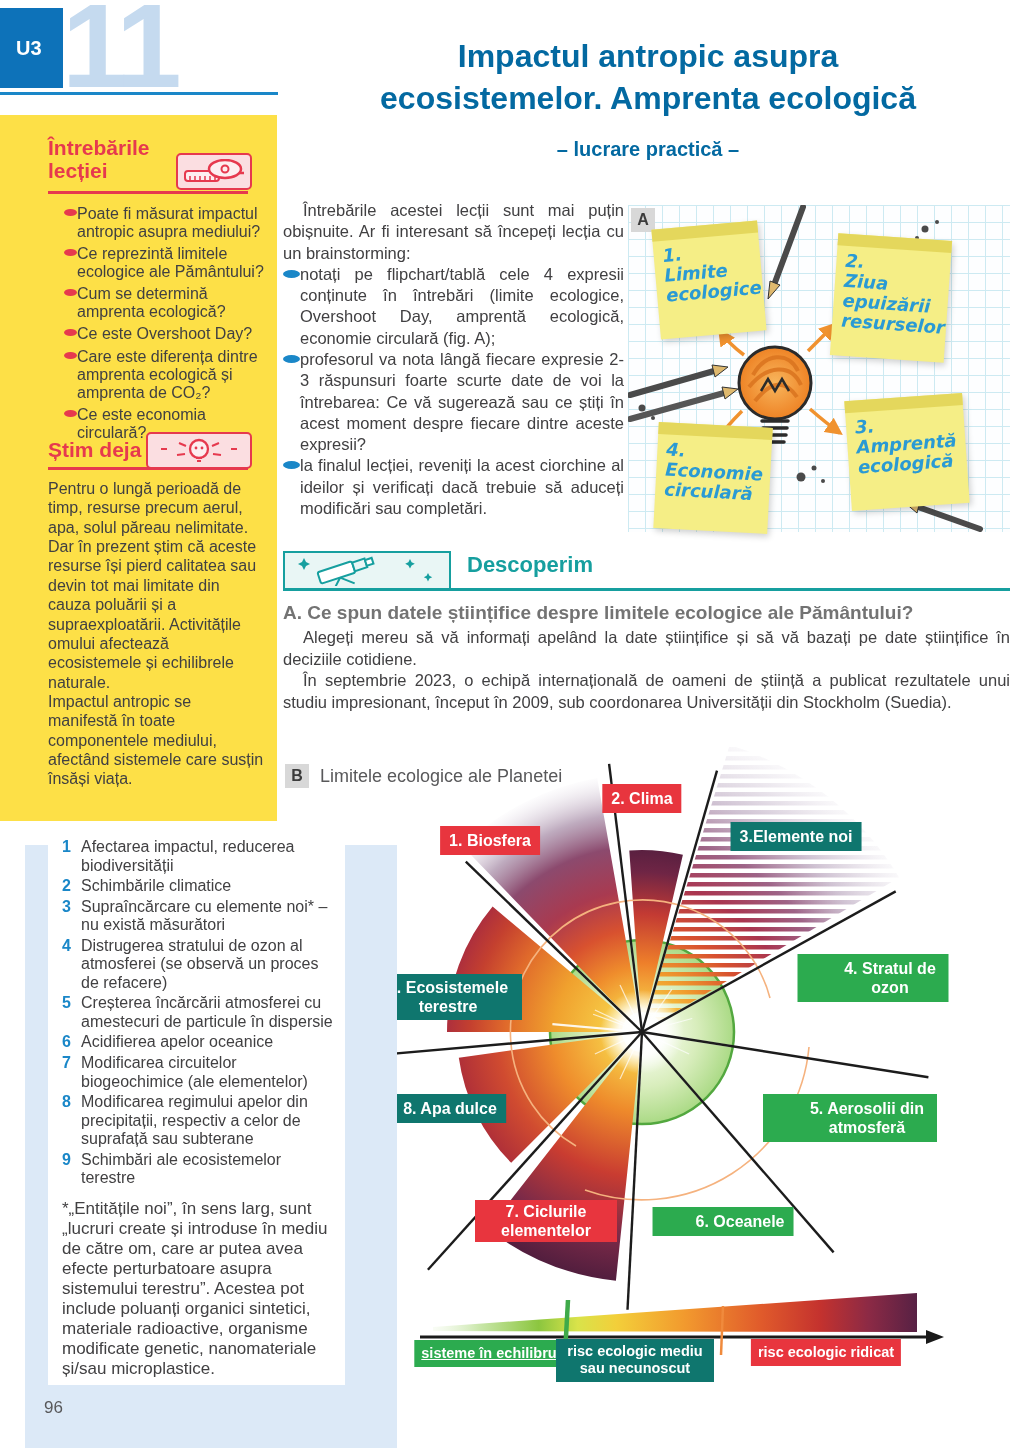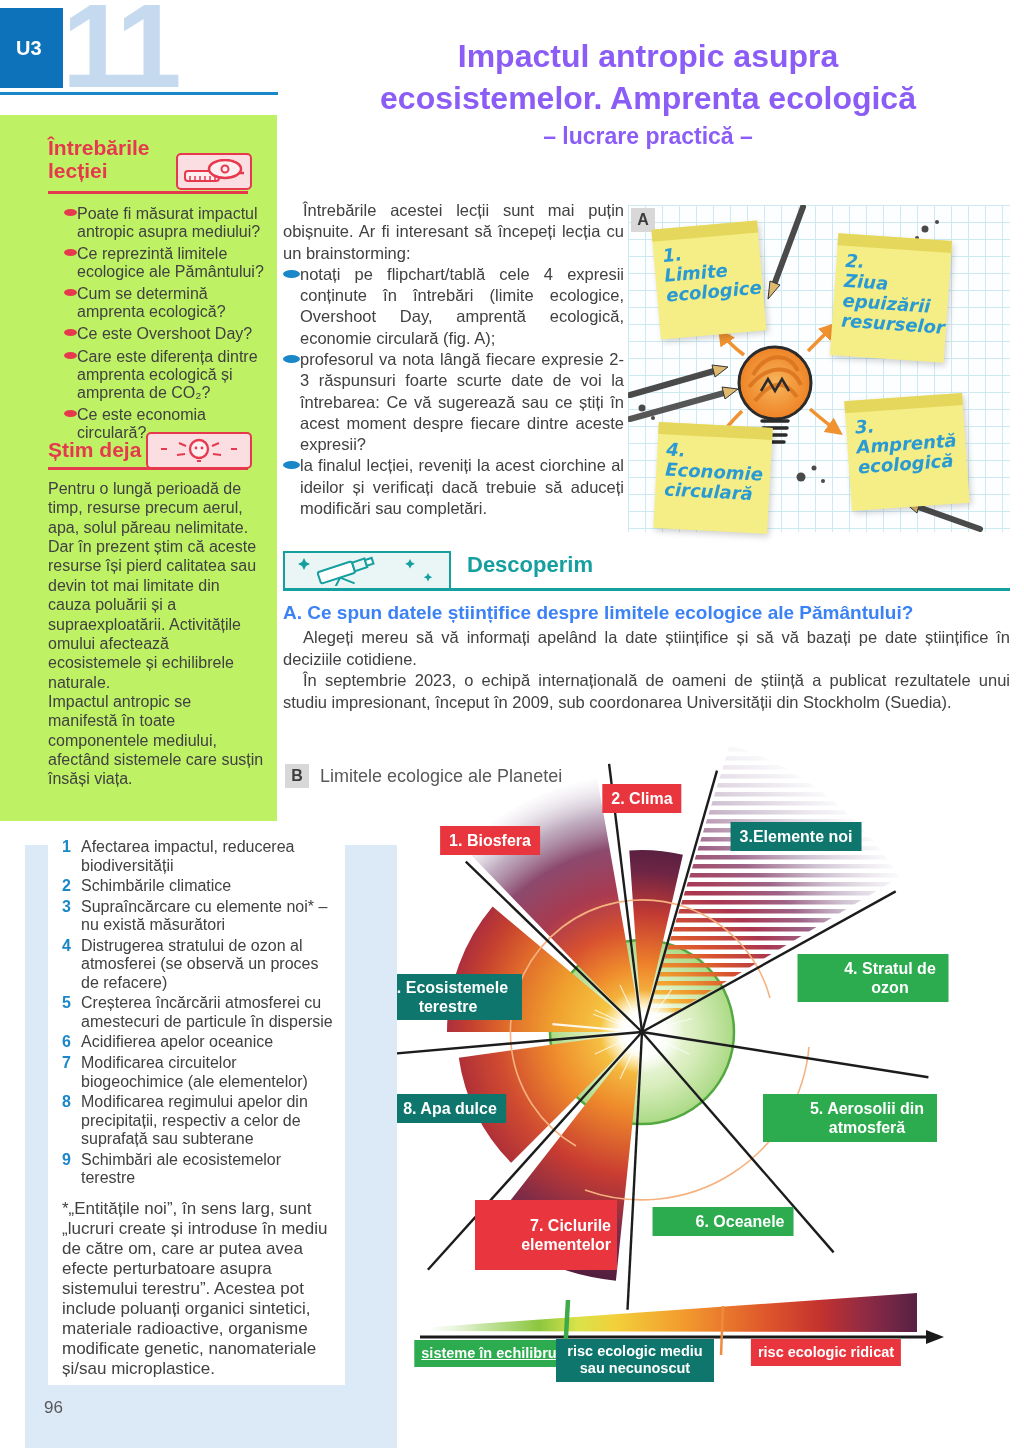--- a/index.html
+++ b/index.html
@@ -6,26 +6,26 @@
   .page{position:relative;width:1024px;height:1448px;background:#fff;
         font-family:"Liberation Sans",sans-serif;overflow:hidden;color:#414042;}
   .abs{position:absolute;}
   .pre{white-space:pre-line;}
 
   
   .u3box{left:0;top:8px;width:63px;height:80px;background:#0d72b9;display:flex;align-items:center;}
   .u3box span{color:#fff;font-weight:bold;font-size:20px;padding-left:16px;}
   .bignum{left:62px;top:-22px;font-size:118px;font-weight:bold;color:#c5daef;letter-spacing:-5px;}
   .header-rule{left:0;top:92px;width:278px;height:3px;background:#1a87c8;}
-  .title{left:290px;top:36px;width:716px;text-align:center;color:#8b5cf6;font-weight:bold;}
+  .title{left:290px;top:36px;width:716px;text-align:center;color:#0369a1;font-weight:bold;}
   .title .l{font-size:32px;line-height:1.3;}
-  .title .sub{font-size:23px;margin-top:4px;}
-
-  
-  .panel1{left:0;top:115px;width:277px;height:706px;background:#bef264;}
+  .title .sub{font-size:20px;margin-top:19px;}
+
+  
+  .panel1{left:0;top:115px;width:277px;height:706px;background:#fde047;}
   .red-h{position:absolute;color:#e6394e;font-weight:bold;font-size:21px;line-height:1.08;}
   .red-rule{position:absolute;height:3px;background:#e6394e;}
   .iconbox{position:absolute;border:2.5px solid #e6394e;border-radius:5px;background:#fbdee1;
            display:flex;align-items:center;justify-content:center;}
   .q-list{position:absolute;left:64px;top:90px;width:214px;margin:0;padding:0;list-style:none;}
   .q-list li{display:flex;font-size:16px;line-height:1.13;margin-bottom:4px;}
   .q-list .dot{flex:0 0 13px;margin-top:4px;width:7px;height:7px;border-radius:50%;background:#e6394e;}
   .know-text{position:absolute;left:48px;top:364px;width:216px;font-size:16px;line-height:1.21;}
   .know-text p{margin:0;}
 
@@ -45,30 +45,30 @@
   .note{position:absolute;background:#f5ee86;border-top:12px solid #e4d75c;
         box-shadow:2px 3px 6px rgba(0,0,0,.18);color:#2a9ad4;font-style:italic;font-weight:bold;
         font-size:18px;line-height:1.12;padding:5px 9px;font-family:"DejaVu Sans",sans-serif;}
   .figA svg{position:absolute;left:0;top:0;}
 
   
   .disc-box{left:283px;top:551px;width:164px;height:35px;border:2.5px solid #169f9f;background:#e9f6f5;
             display:flex;align-items:center;justify-content:center;}
   .disc-title{left:467px;top:552px;font-size:22px;font-weight:bold;color:#169f9f;}
   .disc-rule{left:283px;top:588px;width:727px;height:2.5px;background:#169f9f;}
-  .secA-title{left:283px;top:602px;width:727px;font-size:19px;font-weight:bold;color:#3b82f6;}
+  .secA-title{left:283px;top:602px;width:727px;font-size:19px;font-weight:bold;color:#737373;}
   .secA-text{left:283px;top:627px;width:727px;font-size:16.5px;line-height:1.31;text-align:justify;}
   .secA-text p{margin:0;text-indent:20px;}
 
   
   .figB-caption{left:320px;top:766px;font-size:18px;color:#58585a;}
   .blabel{position:absolute;transform:translateX(-50%);color:#fff;font-weight:bold;font-size:16px;
           padding:5px 9px;text-align:center;line-height:1.2;}
   .c-red{background:#e8353e;} .c-orange{background:#0f766e;} .c-green{background:#2cab4f;padding-left:43px;}
-  .w2{width:130px;padding:16px 6px;text-align:right;}
+  .w2{width:130px;padding:2px 6px;}
   .w9{width:136px;padding:4px 6px;}
   .lg{font-size:14.5px;padding:5px 7px;}
   .lg2{width:146px;padding:4px 6px;}
 
   .overlay{left:0;top:0;pointer-events:none;}
 
   
   .panel2{left:25px;top:845px;width:372px;height:603px;background:#dce9f7;}
   .listbox{left:48px;top:823px;width:297px;height:562px;background:#fff;box-sizing:border-box;
            padding:15px 8px 0 14px;}

